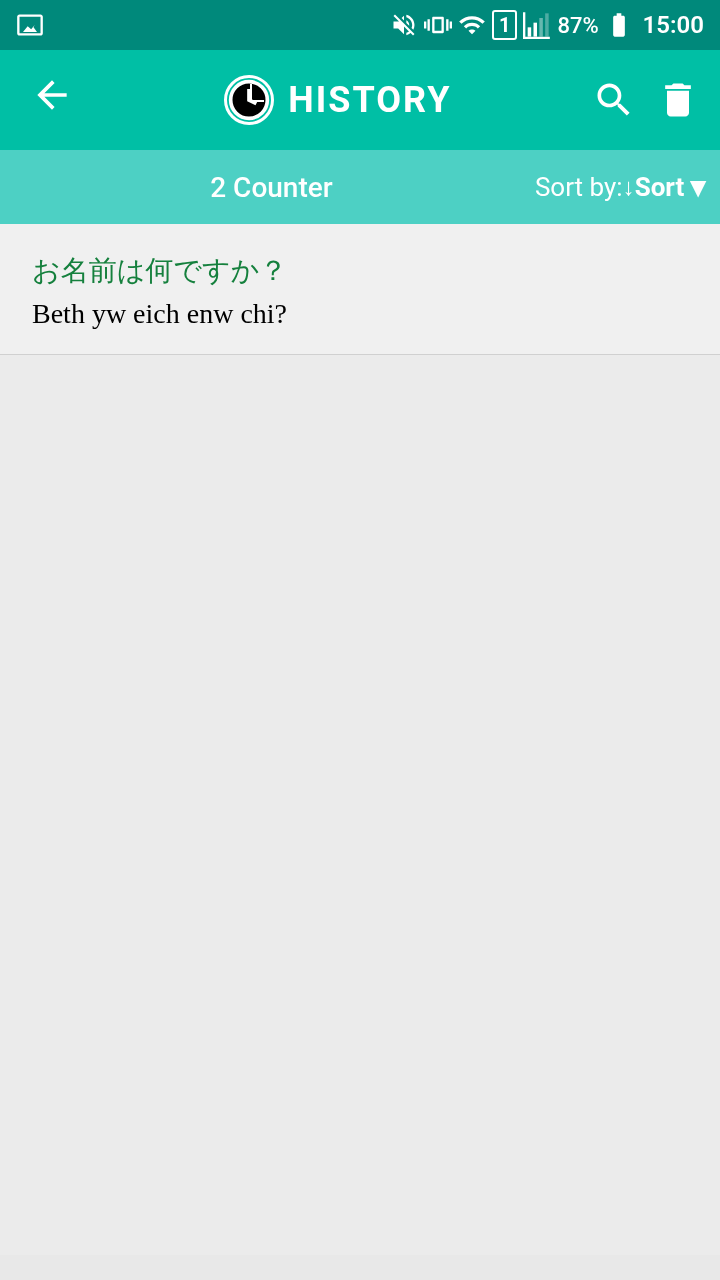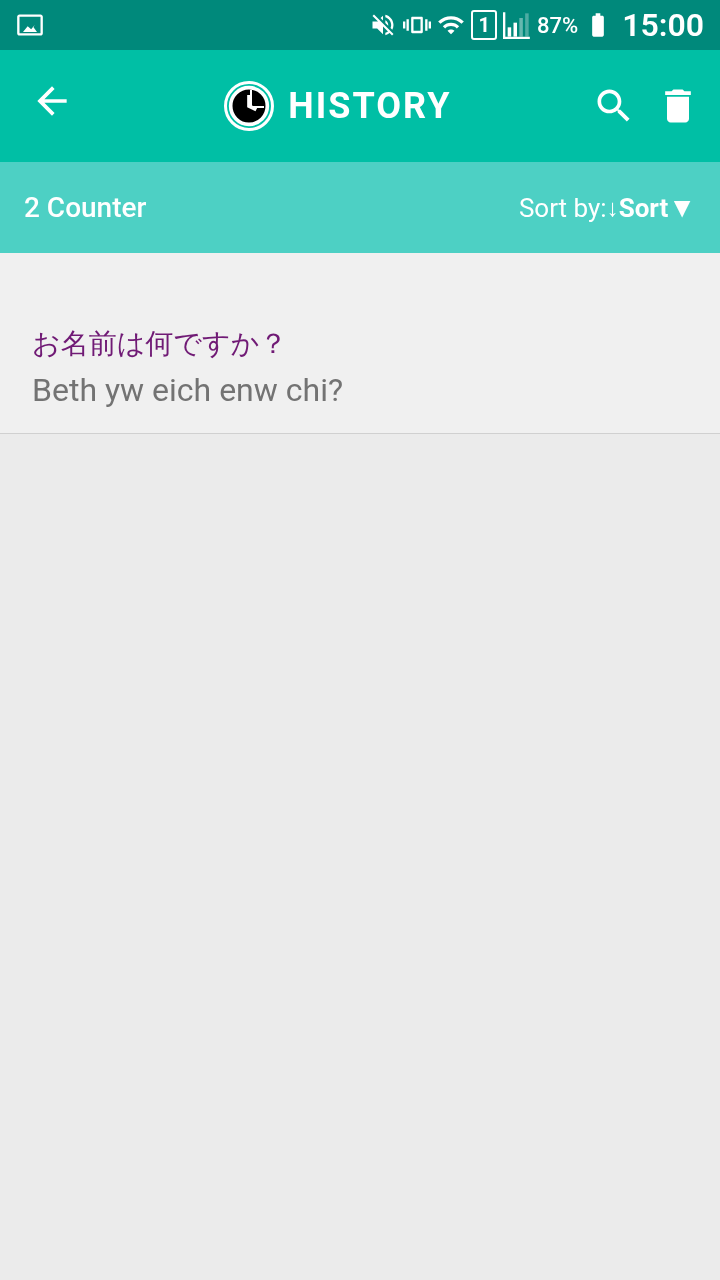--- a/index.html
+++ b/index.html
@@ -34,21 +34,21 @@
       display: flex;
       align-items: center;
       gap: 6px;
       font-size: 22px;
       font-weight: 500;
     }
 
     
     .toolbar {
       width: 720px;
-      height: 112px;
+      height: 100px;
       background: #00BFA5;
       display: flex;
       align-items: center;
       padding: 0 20px;
       gap: 0;
     }
     .toolbar-back {
       color: white;
       font-size: 44px;
       cursor: pointer;
@@ -109,25 +109,26 @@
       color: white;
       cursor: pointer;
       display: flex;
       align-items: center;
       justify-content: center;
     }
 
     
     .filter-bar {
       width: 720px;
-      height: 91px;
+      height: 74px;
       background: #4DD0C4;
       display: flex;
       align-items: center;
-      padding: 0 24px;
+      padding: 0 8px;
+      text-align: center;
     }
     .filter-count {
       color: white;
       font-size: 28px;
       font-weight: 500;
       flex: 1;
     }
     .filter-sort {
       display: flex;
       align-items: center;
@@ -154,28 +155,28 @@
       padding: 0;
     }
 
     .list-item {
       background: #f0f0f0;
       padding: 28px 32px 24px 32px;
       border-bottom: 1px solid #d0d0d0;
       cursor: pointer;
     }
     .list-item-source {
-      color: #701a75;
+      color: #15803d;
       font-size: 28px;
       margin-bottom: 8px;
-      margin-top: 44px;
     }
     .list-item-translation {
-      color: #737373;
-      font-size: 32px;
+      color: #000000;
+      font-size: 28px;
+      font-family: Liberation Serif, serif;
     }
 
     
     .empty-area {
       background: #ebebeb;
       flex: 1;
       min-height: 900px;
     }
 
     
@@ -215,21 +216,21 @@
         <rect x="9" y="10" width="3" height="12" fill="white"></rect>
         <rect x="14" y="6" width="3" height="16" fill="white" opacity="0.4"></rect>
         <rect x="19" y="2" width="3" height="20" fill="white" opacity="0.3"></rect>
       </svg>
 
     <span style="font-size:22px;">87%</span>
     <svg width="28" height="28" viewBox="0 0 24 24">
         <path d="M15.67 4H14V2h-4v2H8.33C7.6 4 7 4.6 7 5.33v15.33C7 21.4 7.6 22 8.33 22h7.33c.74 0 1.34-.6 1.34-1.33V5.33C17 4.6 16.4 4 15.67 4z"></path>
       </svg>
 
-    <span style="font-size:32px;font-weight:600;margin-left:4px;">15:00</span>
+    <span style="font-size:24px;font-weight:600;margin-left:4px;">15:00</span>
   </div>
 </div>
 
 <div class="toolbar">
   <div class="toolbar-back">
     <svg width="44" height="44" viewBox="0 0 24 24" fill="white">
         <path d="M20 11H7.83l5.59-5.59L12 4l-8 8 8 8 1.41-1.41L7.83 13H20v-2z"></path>
       </svg>
   </div>
   <div class="toolbar-center">

